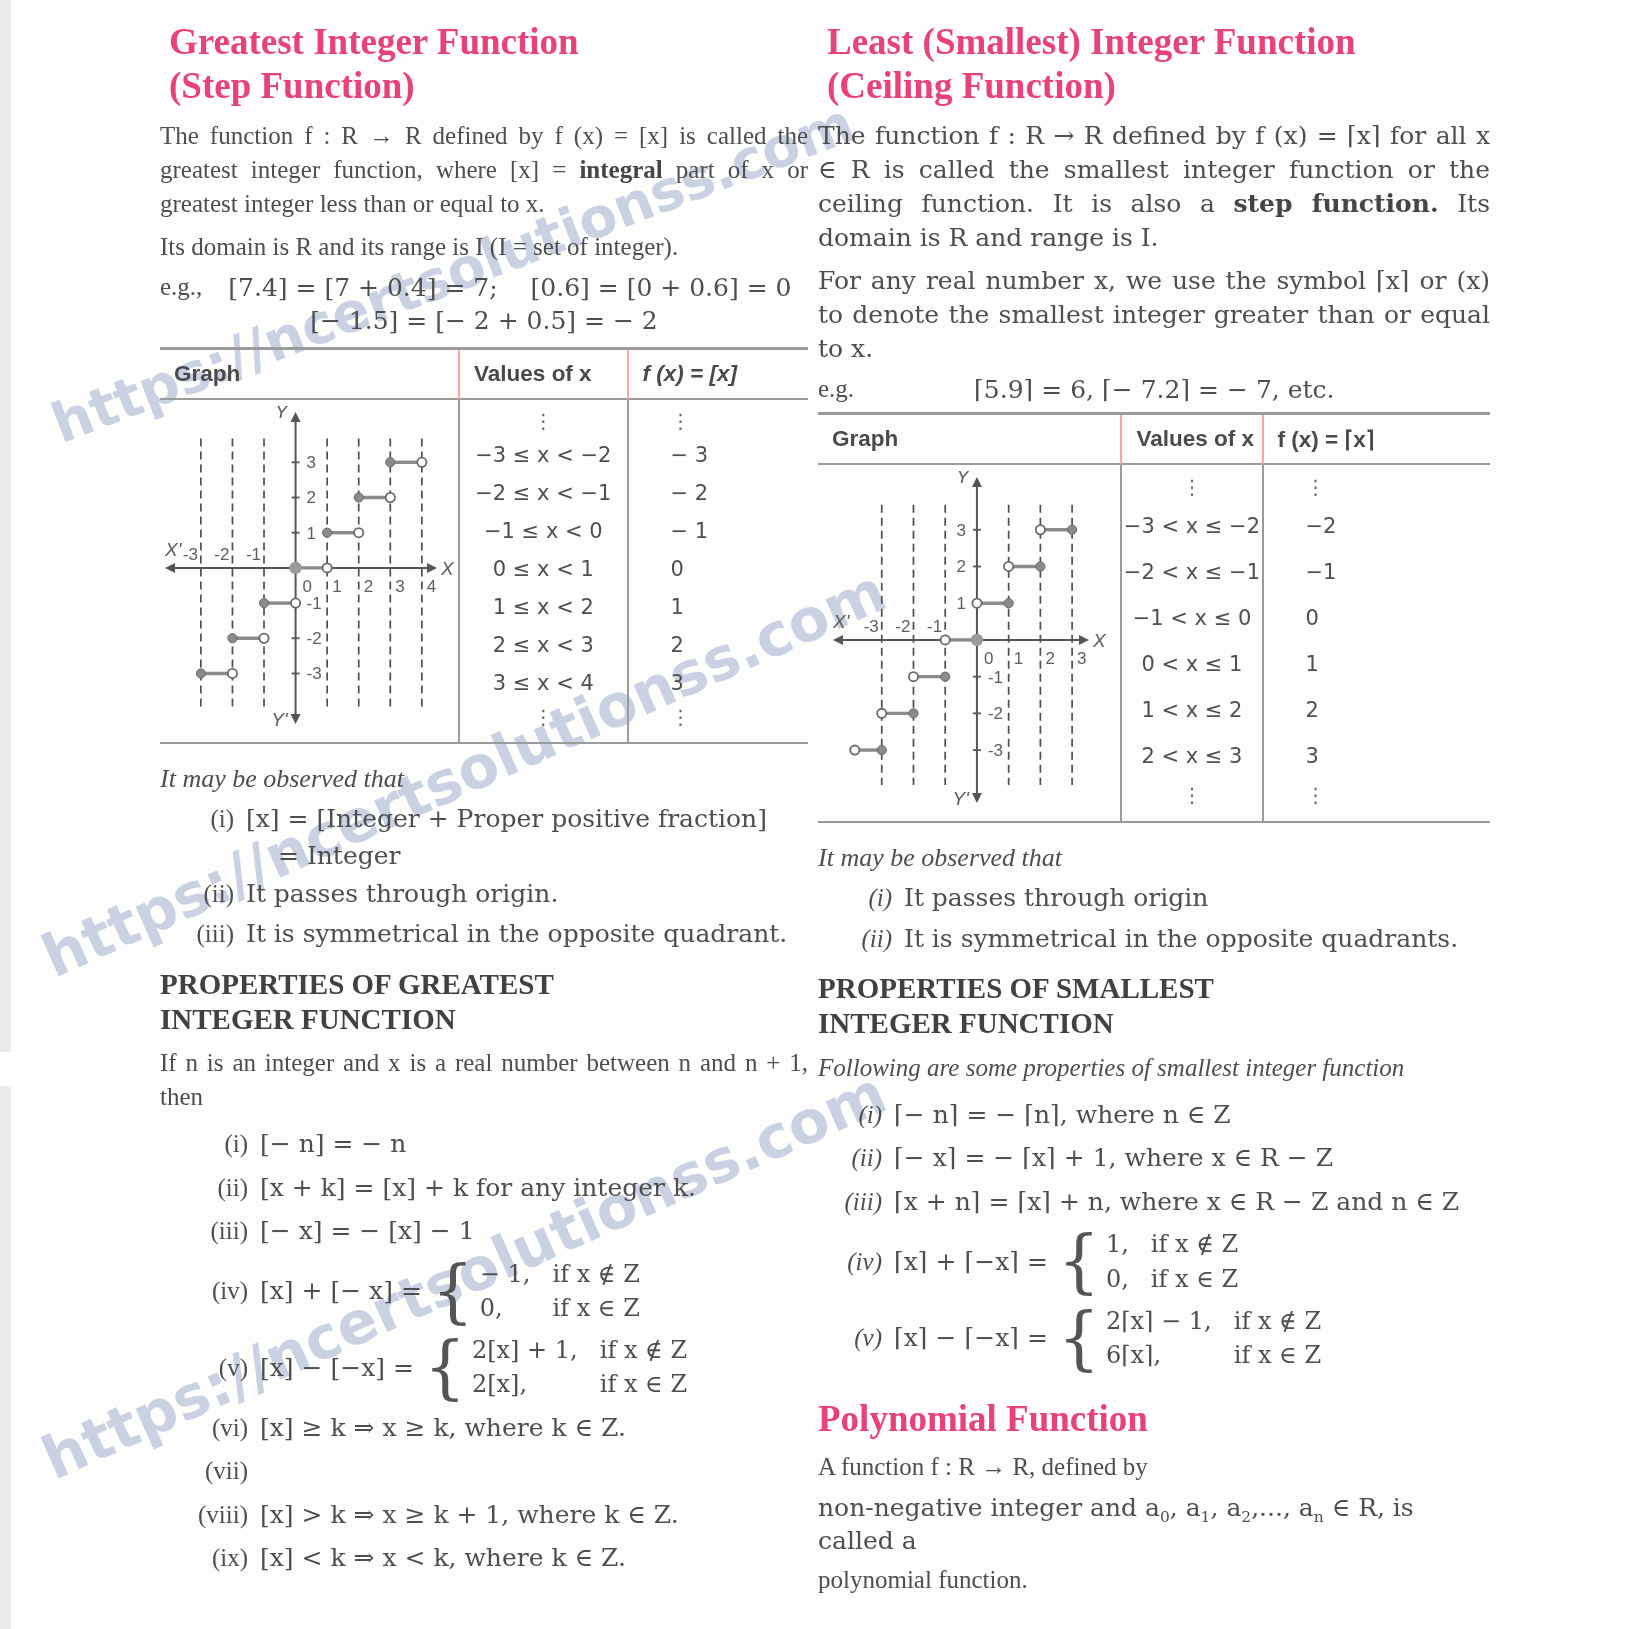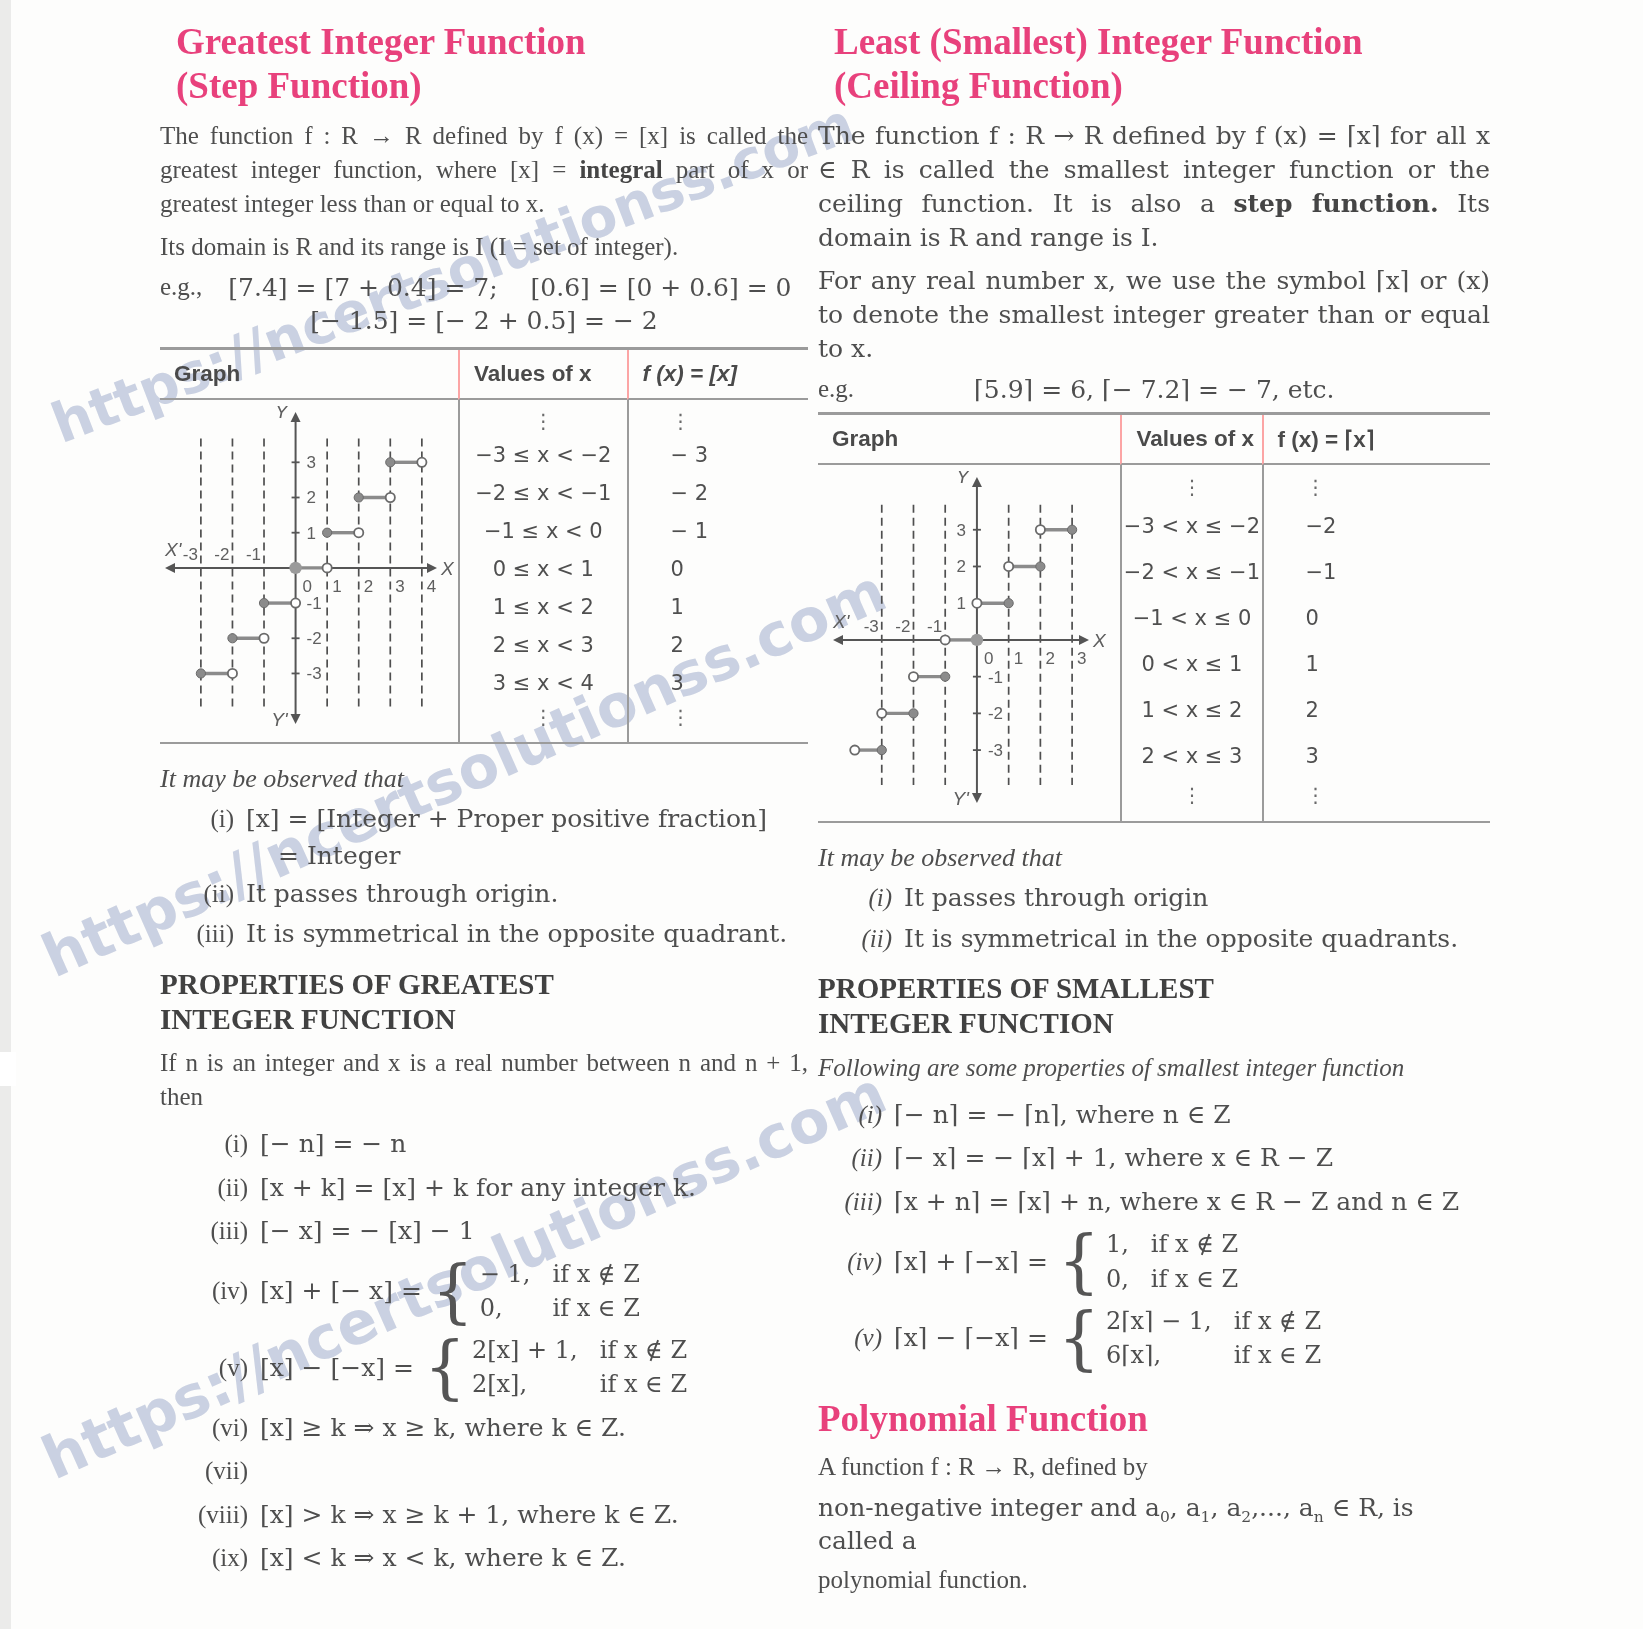--- a/index.html
+++ b/index.html
@@ -12,21 +12,21 @@
   .wm{position:absolute;white-space:nowrap;font-family:"DejaVu Sans", sans-serif;
       font-weight:700;pointer-events:none;transform-origin:left bottom;color:rgba(152,166,199,0.5);}
   .wm1{left:66px;top:392px;font-size:55px;transform:rotate(-21deg);}
   .wm2{left:60px;top:922px;font-size:59px;transform:rotate(-24deg);}
   .wm3{left:60px;top:1424px;font-size:59px;transform:rotate(-24deg);}
 
   .col{position:absolute;top:20px;}
   .col-left{left:160px;width:648px;}
   .col-right{left:818px;width:672px;}
 
-  h1{margin:0 0 12px 16px;font-size:37px;line-height:1.18;font-weight:700;color:#e8417c;}
+  h1{margin:0 0 12px 9px;font-size:37px;line-height:1.18;font-weight:700;color:#e8417c;}
   h1 .h2line{display:block;}
   p{margin:0 0 9px 0;font-size:25px;line-height:1.36;text-align:justify;}
   .b{font-weight:700;color:#454545;}
   .it{font-style:italic;}
   .math, .mtxt{font-family:"DejaVu Serif","DejaVu Sans",serif;}
 
   .egrow{display:flex;gap:26px;font-size:25px;margin:2px 0 4px 0;}
   .egcenter{text-align:center;font-size:25px;margin:2px 0 12px 0;}
   .egformula{font-family:"DejaVu Serif","DejaVu Sans",serif;}
 

